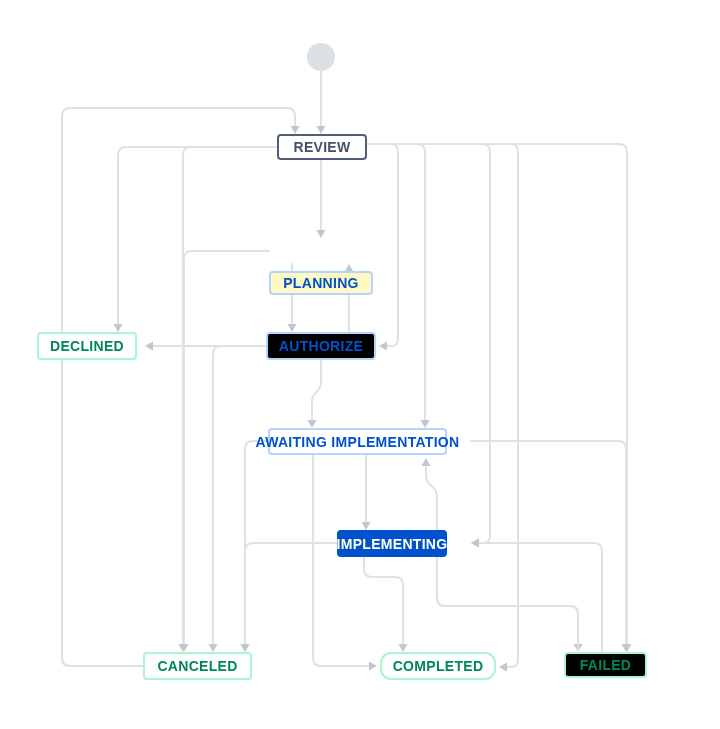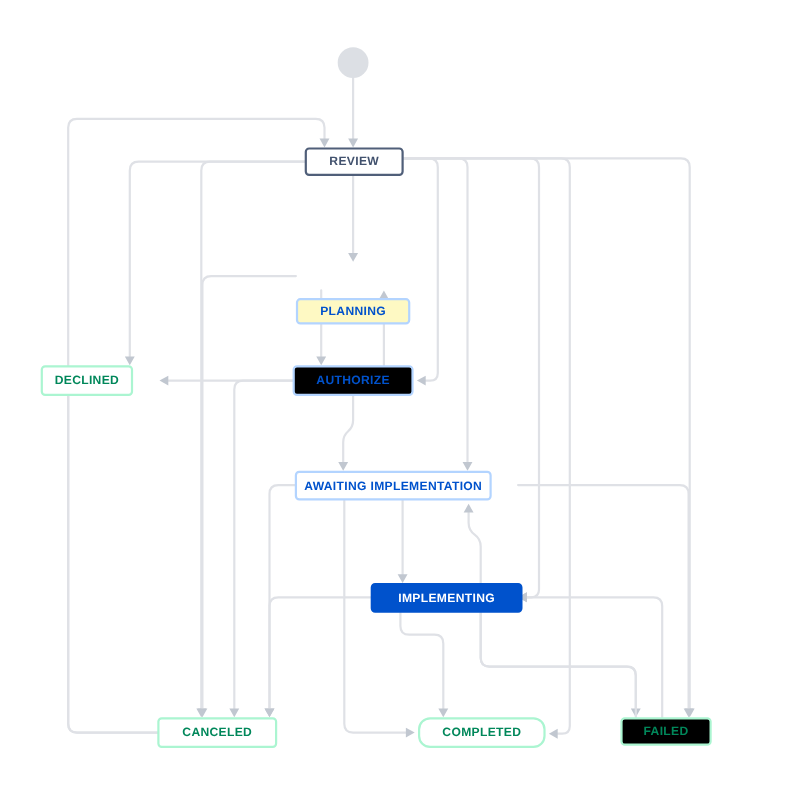--- a/index.html
+++ b/index.html
@@ -10,21 +10,21 @@
     position:relative;
     overflow:hidden;
   }
   #canvas{position:relative;width:720px;height:729px;}
   #edges{position:absolute;left:0;top:0;width:720px;height:729px;}
   .node{
     position:absolute;
     box-sizing:border-box;
     display:flex;align-items:center;justify-content:center;
     border-radius:4px;
-    font-size:11px;font-weight:bold;
+    font-size:14px;font-weight:bold;
     letter-spacing:0.3px;
     background:#fff;
     border:2px solid #ccc;
     cursor:pointer;
     user-select:none;
     white-space:nowrap;
   }
 </style>
 </head>
 <body>
@@ -82,20 +82,20 @@
       <path d="M437 557 L437 598 Q437 606 445 606 L570 606 Q578 606 578 614 L578 647" fill="none" stroke="#DFE1E6" stroke-width="2" stroke-linecap="round"></path>
       <polygon points="578,652 573.5,644 582.5,644" fill="#C1C7D0"></polygon>
       <path d="M578 652 L578 614 Q578 606 570 606 L445 606 Q437 606 437 598 L437 496.80073525436774 Q437 490 431.5 486 L431.5 486 Q426 482 426 475.19926474563226 L426 463" fill="none" stroke="#DFE1E6" stroke-width="2" stroke-linecap="round"></path>
       <polygon points="426,458 430.5,466 421.5,466" fill="#C1C7D0"></polygon>
       <circle cx="321" cy="57" r="14" fill="#DCDFE4"></circle>
     </svg>
   <div id="nodes">
       <div class="node" style="left: 277px; top: 134px; width: 90px; height: 26px; background: rgb(255, 255, 255); border-color: rgb(80, 95, 121); color: rgb(66, 82, 110);">REVIEW</div>
       <div class="node" style="left: 269px; top: 238px; width: 104px; height: 24px; background: #fef9c3; border-color: rgb(179, 212, 255); color: rgb(0, 82, 204); margin-top: 33px;">PLANNING</div>
       <div class="node" style="left: 266px; top: 332px; width: 110px; height: 28px; background: #000000; border-color: rgb(179, 212, 255); color: rgb(0, 82, 204);">AUTHORIZE</div>
-      <div class="node" style="left: 37px; top: 332px; width: 84px; height: 28px; background: rgb(255, 255, 255); border-color: rgb(171, 245, 209); color: rgb(0, 135, 90);">DECLINED</div>
+      <div class="node" style="left: 37px; top: 332px; width: 100px; height: 28px; background: rgb(255, 255, 255); border-color: rgb(171, 245, 209); color: rgb(0, 135, 90);">DECLINED</div>
       <div class="node" style="left: 268px; top: 428px; width: 179px; height: 27px; background: rgb(255, 255, 255); border-color: rgb(179, 212, 255); color: rgb(0, 82, 204);">AWAITING IMPLEMENTATION</div>
-      <div class="node" style="left: 337px; top: 530px; width: 138px; height: 27px; background: rgb(0, 82, 204); border-color: rgb(0, 82, 204); color: rgb(255, 255, 255);">IMPLEMENTING</div>
+      <div class="node" style="left: 337px; top: 530px; width: 110px; height: 27px; background: rgb(0, 82, 204); border-color: rgb(0, 82, 204); color: rgb(255, 255, 255);">IMPLEMENTING</div>
       <div class="node" style="left: 143px; top: 652px; width: 109px; height: 28px; background: rgb(255, 255, 255); border-color: rgb(171, 245, 209); color: rgb(0, 135, 90);">CANCELED</div>
       <div class="node" style="left: 380px; top: 652px; width: 116px; height: 28px; background: rgb(255, 255, 255); border-color: rgb(171, 245, 209); color: rgb(0, 135, 90); border-radius: 11px;">COMPLETED</div>
       <div class="node" style="left: 564px; top: 652px; width: 83px; height: 26px; background: #000000; border-color: rgb(171, 245, 209); color: rgb(0, 135, 90);">FAILED</div>
     </div>
 </div>
 
 </body></html>

